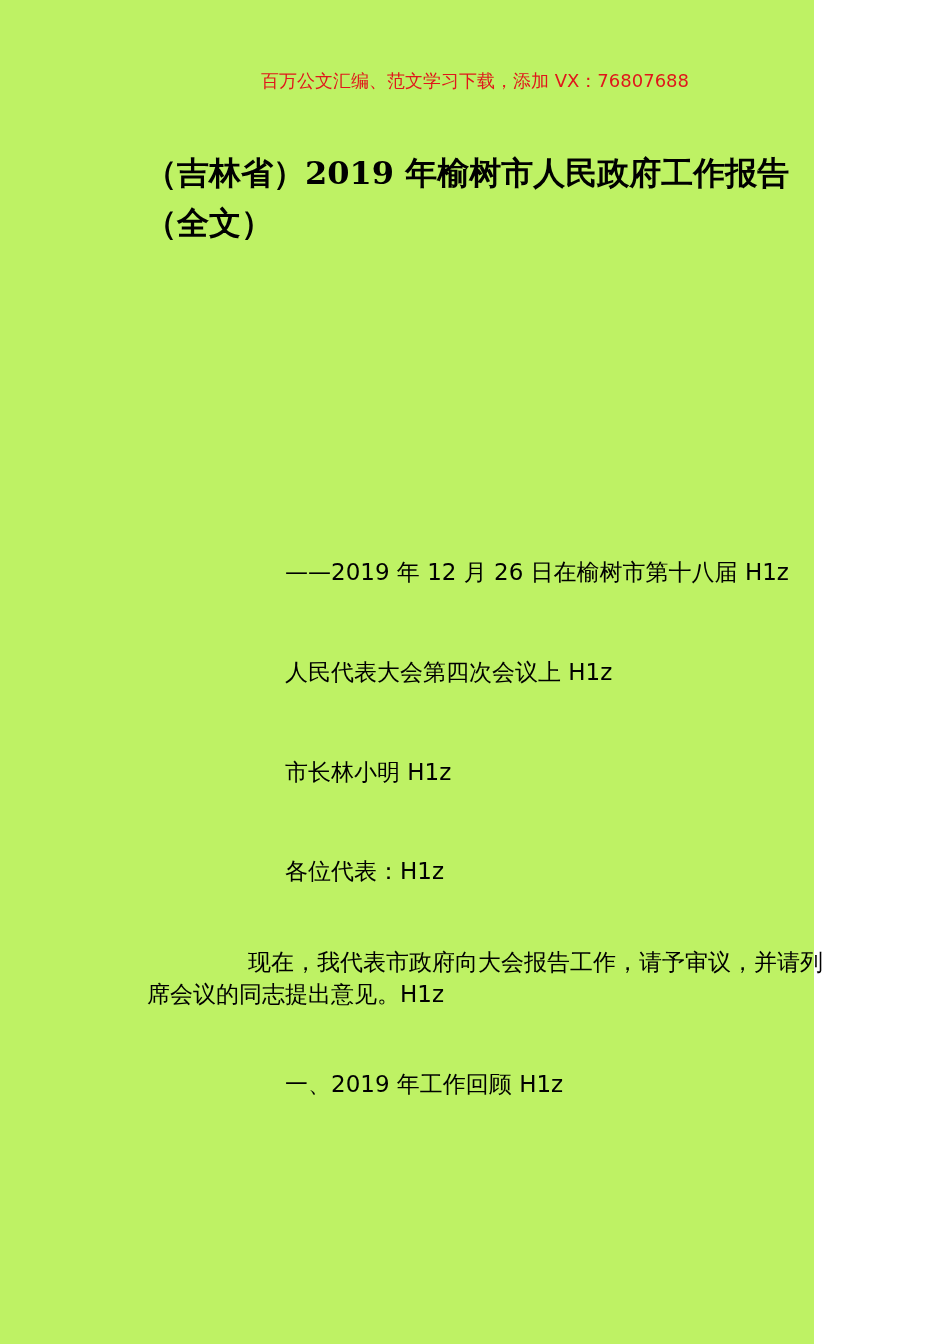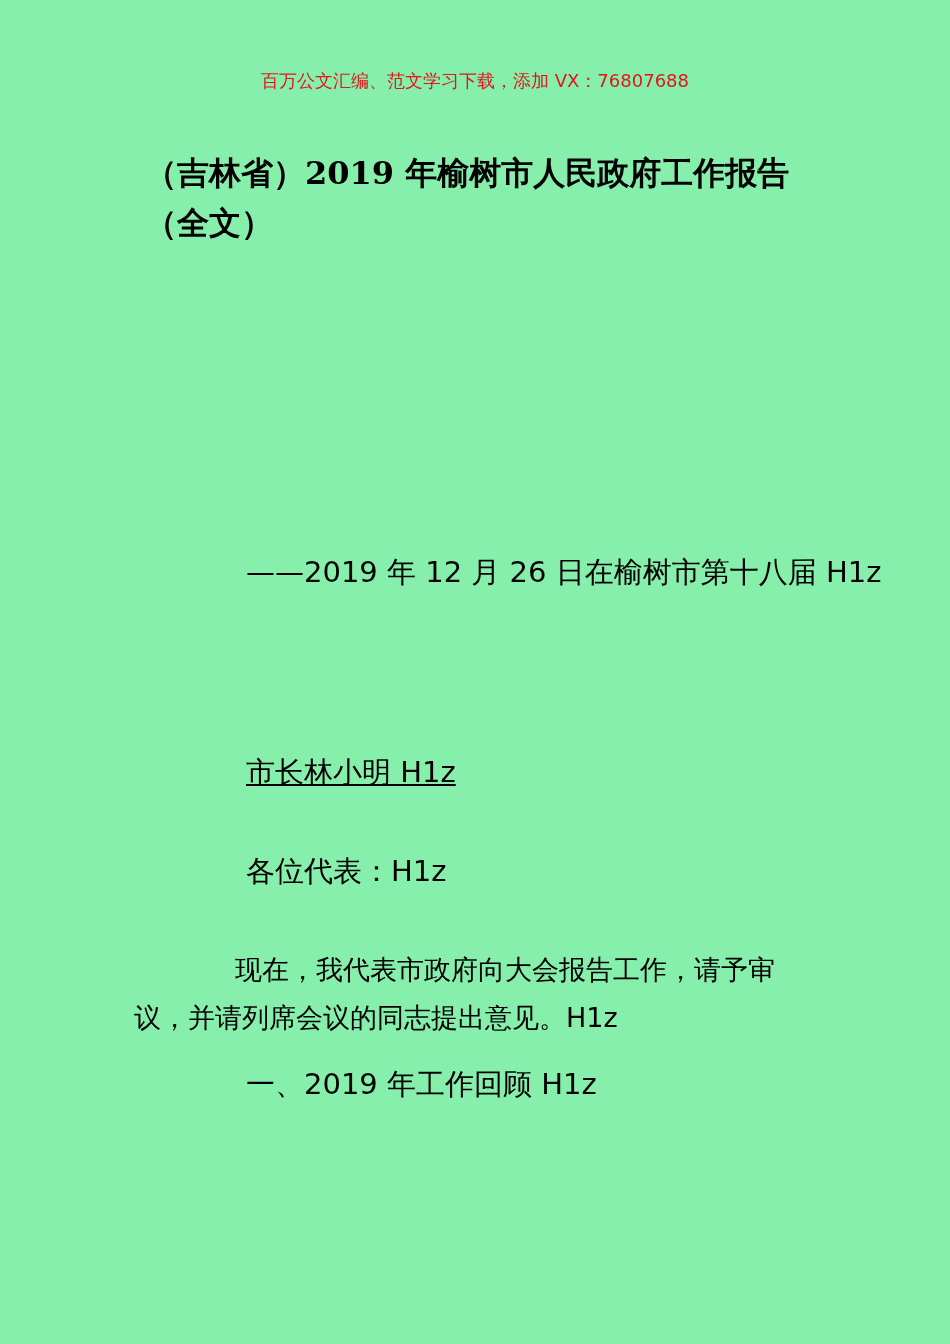--- a/index.html
+++ b/index.html
@@ -11,23 +11,23 @@
       width: 950px;
       height: 1344px;
       position: relative;
       overflow: hidden;
       font-family: "DejaVu Sans", "Liberation Sans", sans-serif;
       color: #000000;
     }
     .page {
       position: absolute;
       left: 0; top: 0;
-      width: 950px;
+      width: 814px;
       height: 1344px;
-      background: #86efac;
+      background: #bef264;
     }
     .header-note {
       position: absolute;
       top: 68px;
       left: 0;
       width: 950px;
       text-align: center;
       font-size: 18px;
       line-height: 26px;
       color: #e0161b;
@@ -39,51 +39,53 @@
       left: 145px;
       width: 665px;
       font-family: "DejaVu Serif", "Liberation Serif", serif;
       font-weight: bold;
       font-size: 32px;
       line-height: 50px;
       letter-spacing: 0px;
     }
     .para {
       position: absolute;
-      font-size: 29px;
+      font-size: 23px;
       line-height: 48px;
       white-space: nowrap;
+      margin-left: 39px;
     }
     .indent-line {
       left: 246px;
     }
     .wrap-para {
       position: absolute;
-      left: 134px;
+      left: 147px;
       width: 690px;
-      font-size: 27px;
-      line-height: 48px;
+      font-size: 23px;
+      line-height: 32px;
       text-indent: 101px;
       white-space: normal;
       word-break: break-all;
     }
   </style>
 </head>
 <body>
 
 <div class="page">
 
   <div class="header-note">百万公文汇编、范文学习下载，添加 VX：76807688</div>
 
   <div class="title">（吉林省）2019 年榆树市人民政府工作报告（全文）</div>
 
   <div class="para indent-line" style="top:548px;">——2019 年 12 月 26 日在榆树市第十八届 H1z</div>
 
+  <div class="para indent-line" style="top:648px;">人民代表大会第四次会议上 H1z</div>
 
-  <div class="para indent-line" style="top:748px;text-decoration:underline;">市长林小明 H1z</div>
+  <div class="para indent-line" style="top:748px;">市长林小明 H1z</div>
 
   <div class="para indent-line" style="top:847px;text-align:center;">各位代表：H1z</div>
 
   <div class="wrap-para" style="top:946px;">现在，我代表市政府向大会报告工作，请予审议，并请列席会议的同志提出意见。H1z</div>
 
   <div class="para indent-line" style="top:1060px;">一、2019 年工作回顾 H1z</div>
 
 </div>
 
 </body></html>

